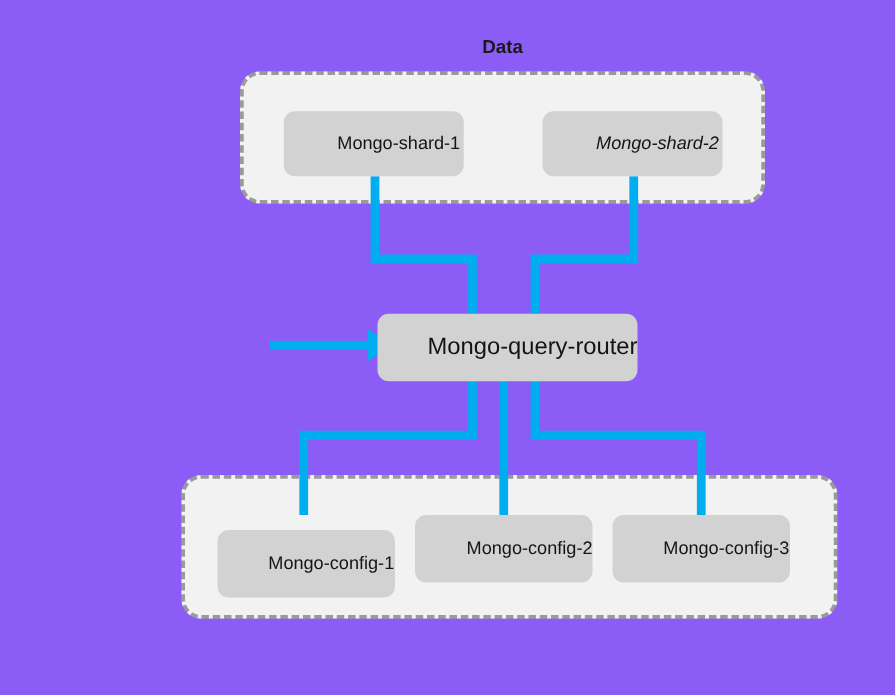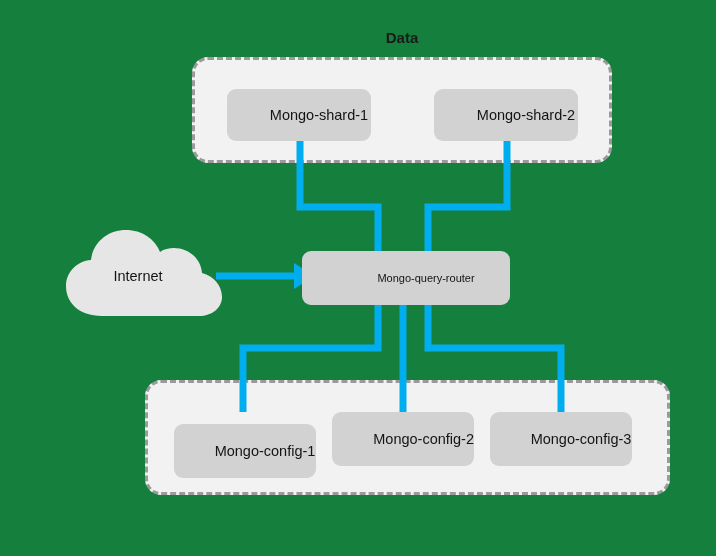--- a/index.html
+++ b/index.html
@@ -8,21 +8,21 @@
     padding: 0;
     background: #ffffff;
   }
   body {
     font-family: "Liberation Sans", sans-serif;
   }
   #canvas {
     position: relative;
     width: 716px;
     height: 556px;
-    background: #15803d;
+    background: #8b5cf6;
     overflow: hidden;
   }
 
   
   .group-box {
     position: absolute;
     box-sizing: border-box;
     background: #f2f2f2;
     border: 3px dashed #9a9a9a;
     border-radius: 16px;
@@ -71,22 +71,22 @@
     display: flex;
     align-items: center;
     justify-content: center;
     font-size: 14.5px;
     color: #141414;
     z-index: 5;
     white-space: nowrap;
     padding-left: 40px;
   }
   #node-shard-1 { left: 227px; top: 89px;  width: 144px; height: 52px; }
-  #node-shard-2 { left: 434px; top: 89px;  width: 144px; height: 52px; }
-  #node-router  { left: 302px; top: 251px; width: 208px; height: 54px; font-size: 11px; }
+  #node-shard-2 { left: 434px; top: 89px;  width: 144px; height: 52px; font-style: italic; }
+  #node-router  { left: 302px; top: 251px; width: 208px; height: 54px; font-size: 19px; }
   #node-config-1 { left: 174px; top: 412px; width: 142px; height: 54px; margin-top: 12px; }
   #node-config-2 { left: 332px; top: 412px; width: 142px; height: 54px; justify-content: flex-end; }
   #node-config-3 { left: 490px; top: 412px; width: 142px; height: 54px; text-align: right; }
 
   
   #cloud-internet {
     position: absolute;
     left: 62px;
     top: 228px;
     width: 162px;
@@ -135,35 +135,20 @@
   <div id="group-data" class="group-box"></div>
 
   <div id="node-shard-1" class="node-box">
     <span>Mongo-shard-1</span>
   </div>
 
   <div id="node-shard-2" class="node-box">
     <span>Mongo-shard-2</span>
   </div>
 
-  <div id="cloud-internet">
-    <svg width="162" height="92" viewBox="0 0 162 92">
-      <path d="M40,88
-               C16,88 4,74 4,58
-               C4,44 15,33 29,32
-               C31,14 46,2 64,2
-               C80,2 93,11 98,24
-               C102,21 107,20 112,20
-               C127,20 139,31 140,45
-               C152,48 160,58 160,69
-               C160,80 150,88 137,88
-               Z" fill="#e6e6e6"></path>
-    </svg>
-    <div id="cloud-label">Internet</div>
-  </div>
 
   <div id="node-router" class="node-box">
     <span>Mongo-query-router</span>
   </div>
 
   <div id="group-config" class="group-box"></div>
 
 
   <div id="node-config-1" class="node-box">
     <span>Mongo-config-1</span>

